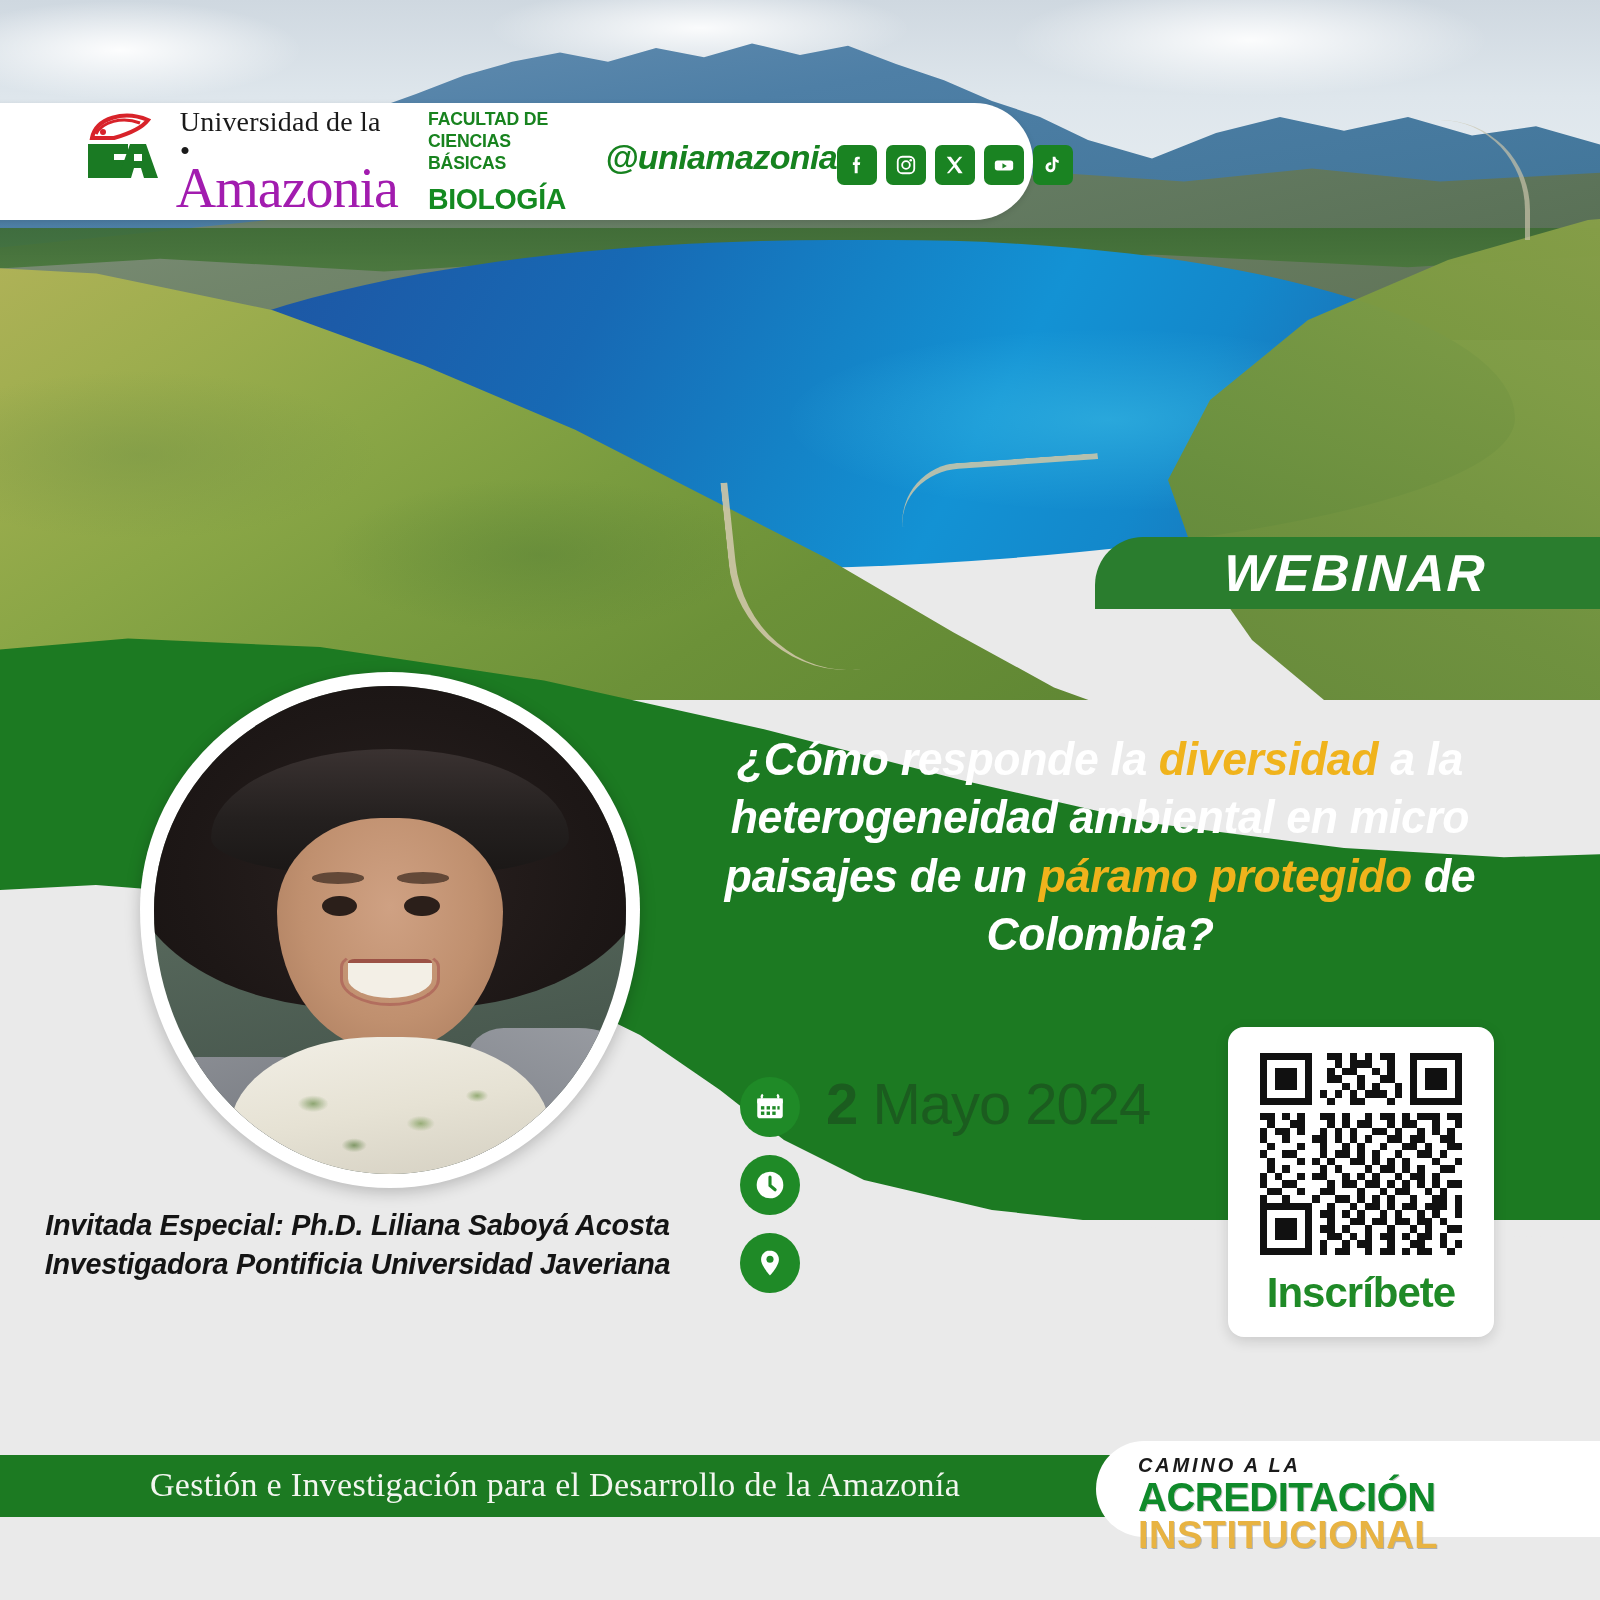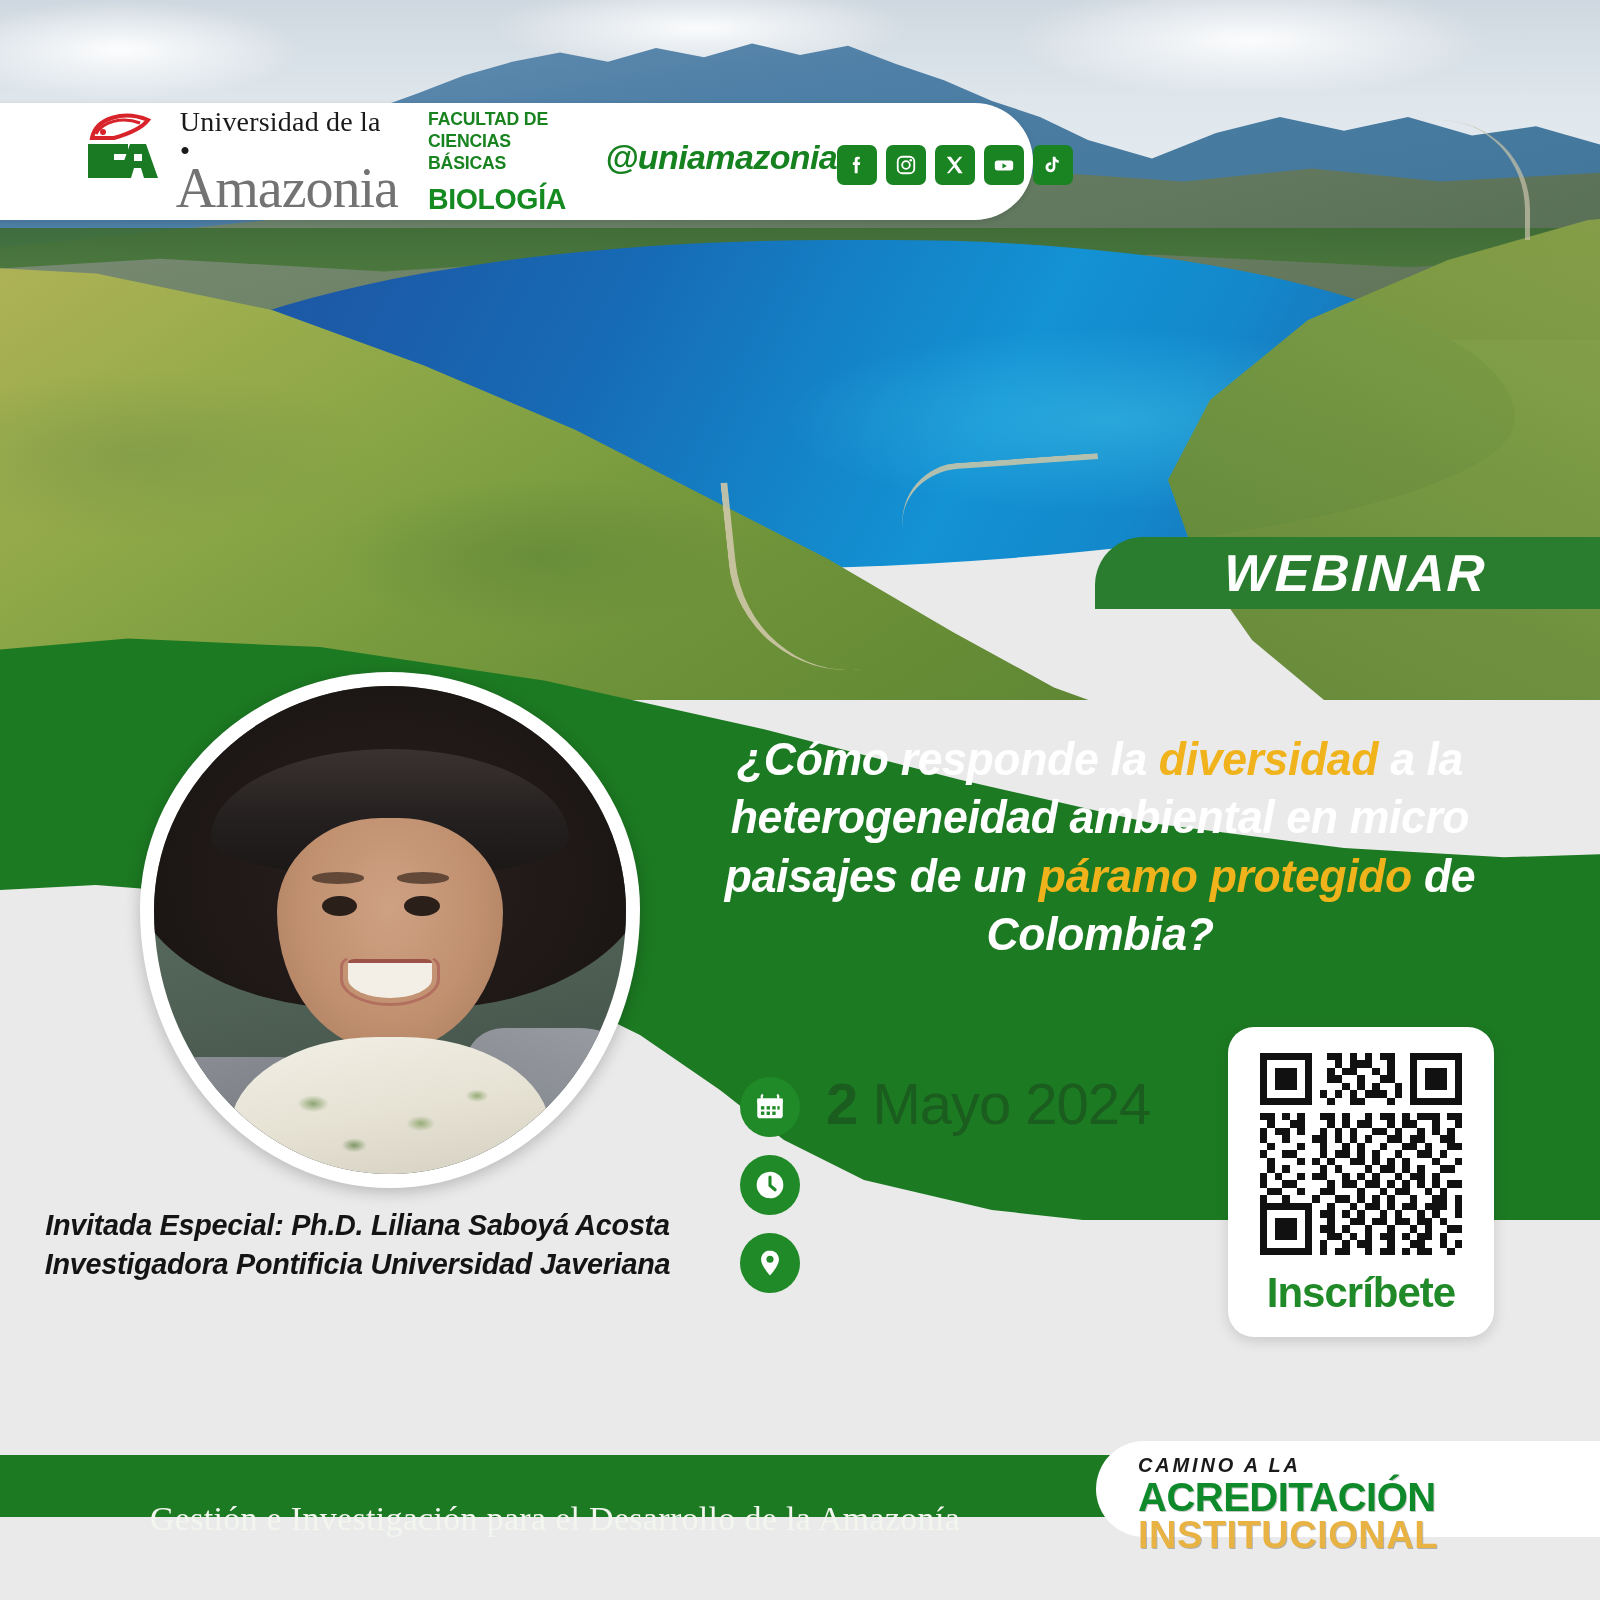--- a/index.html
+++ b/index.html
@@ -118,21 +118,21 @@
   .logo-mark svg { position:absolute; left:0; top:0; }
   .brand-text { display:flex; flex-direction:column; line-height:1; }
   .brand-l1 {
     font-family:"Liberation Serif", serif;
     font-size: 28px; color:#1a1a1a; letter-spacing:.2px;
     margin-left: 4px;
   }
   .brand-l1 .dot { color:#1a1a1a; font-size:30px; }
   .brand-l2 {
     font-family:"Liberation Serif", serif;
-    font-size: 56px; color:#737373; letter-spacing:-1px; margin-top:-6px;
+    font-size: 56px; color:#a21caf; letter-spacing:-1px; margin-top:-6px;
   }
   .vline { width:5px; height:86px; background:#17831f; margin:0 16px 0 14px; }
   .fac { display:flex; flex-direction:column; justify-content:center; }
   .fac-top {
     font-size: 19px; color:#18831f; font-weight:600;
     letter-spacing:-.2px; transform: scaleX(.93); transform-origin:left center;
   }
   .fac-bot {
     font-size: 30px; color:#148a21; font-weight:800;
     letter-spacing:-.4px; margin-top:8px; transform: scaleX(.95); transform-origin:left center;
@@ -291,38 +291,38 @@
   .dtext {
     margin-left:26px; font-size:58px; color:#1b5c1f;
     font-weight:400; letter-spacing:-1px; white-space:nowrap;
   }
   .dtext b { font-weight:800; }
 
   
   .qr-card {
     position:absolute; left:1228px; top:1027px;
     width:266px; height:310px;
-    background:#fff; border-radius:26px;
+    background:#fff; border-radius:16px;
     box-shadow: 0 4px 14px rgba(0,0,0,.14);
     display:flex; flex-direction:column; align-items:center;
     padding-top:18px;
   }
   .qr { width:218px; height:218px; display:block; }
   .qr-label {
     margin-top:6px; font-size:42px; font-weight:700;
     color:#1f8a27; letter-spacing:-1px;
   }
 
   
   .footer-bar {
     position:absolute; left:0; top:1455px; width:1600px; height:62px;
     background:#1c7a22;
   }
   .footer-text {
-    position:absolute; left:0; top:1488px; width:1110px; height:62px;
+    position:absolute; left:0; top:1454px; width:1110px; height:62px;
     display:flex; align-items:center; justify-content:center;
     color:#f2f6ef; font-family:"Liberation Serif", serif;
     font-size: 34px; letter-spacing:.3px;
   }
   .accred {
     position:absolute; left:1096px; top:1441px;
     width:520px; height:96px; background:#fff;
     border-radius: 48px 0 0 48px;
     padding: 12px 0 0 42px;
   }

